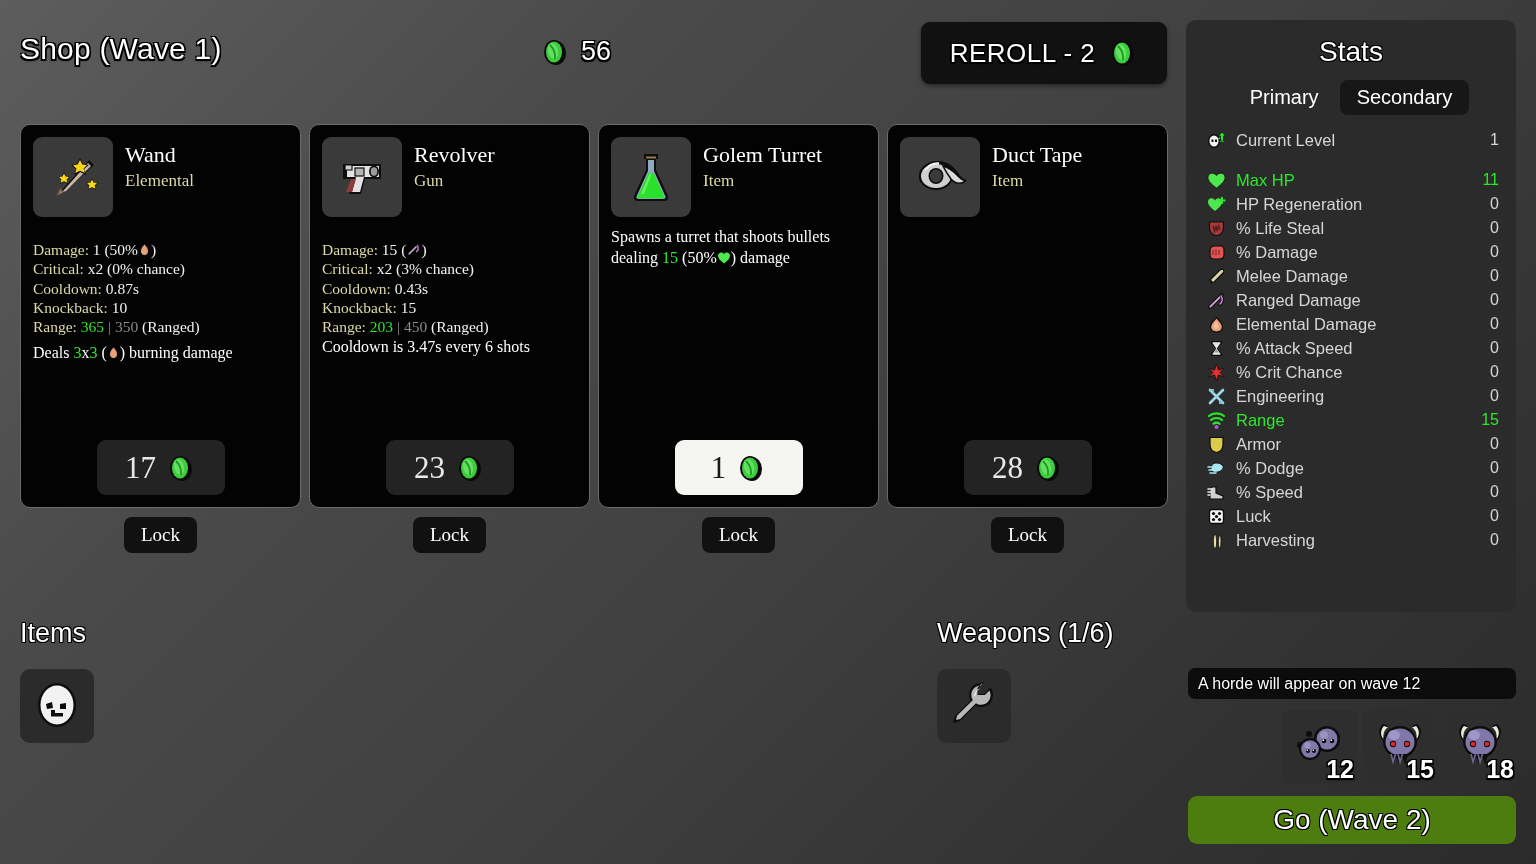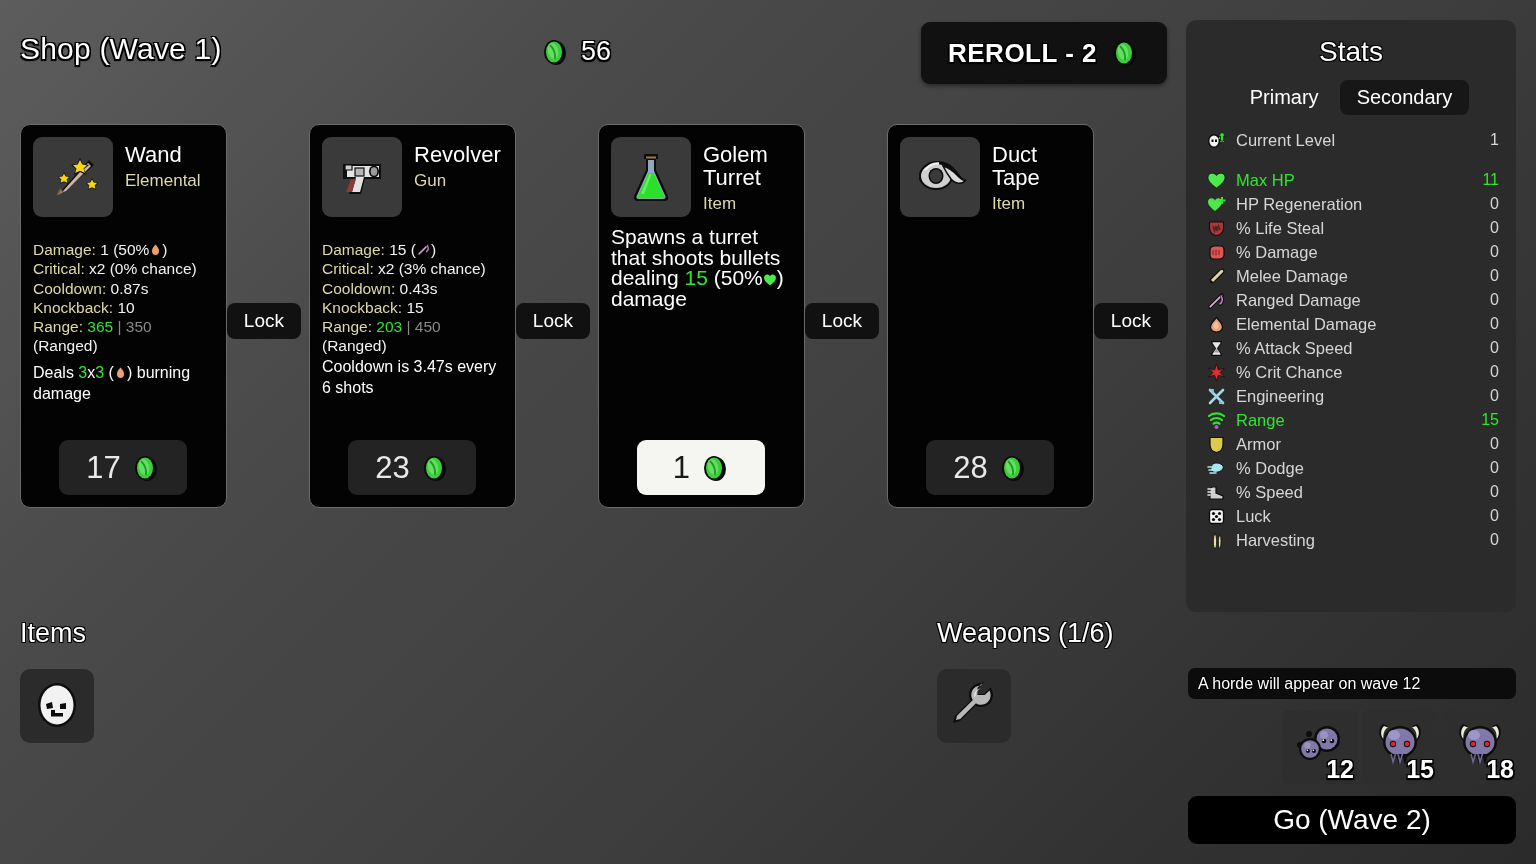--- a/index.html
+++ b/index.html
@@ -25,32 +25,32 @@
     position: absolute; left: 540px; top: 36px;
     display: flex; align-items: center; gap: 11px;
     font-size: 27px;
   }
   #reroll-button {
     position: absolute; left: 921px; top: 22px;
     width: 246px; height: 62px;
     background: #111111;
     border-radius: 9px;
     display: flex; align-items: center; justify-content: center; gap: 13px;
-    font-size: 26px; font-weight: bold; letter-spacing: .5px;
+    font-size: 26px; font-weight: normal; letter-spacing: .5px;
     cursor: pointer;
     box-shadow: 0 2px 4px rgba(0,0,0,.45);
   }
 
   
   .coin { display: inline-block; position: relative; }
   .coin svg { display: block; }
 
   
   #shop-cards { position: absolute; left: 20px; top: 124px; width: 1148px; display: flex; gap: 8px; }
-  .shop-card-wrap { width: 281px; display: flex; align-items: center; }
+  .shop-card-wrap { width: 281px; display: flex; flex-direction: column; align-items: center; font-family: Liberation Serif, serif; }
   .shop-card {
     width: 281px; height: 384px;
     background: #030303;
     border: 1px solid #6b6b6b;
     border-radius: 10px;
     position: relative;
     padding: 12px;
     overflow: hidden;
   }
   .card-head { display: flex; gap: 12px; align-items: flex-start; }
@@ -63,21 +63,21 @@
   }
   .card-titles { padding-top: 6px; }
   .card-name { font-size: 22px; line-height: 1.05; }
   .card-type { font-size: 17px; color: #ddd9a8; margin-top: 5px; }
   .card-stats { margin-top: 23px; font-size: 15.5px; line-height: 19.3px; }
   .card-stats .k { color: #ddd9a8; }
   .card-stats .v { color: #f2f2f2; }
   .g { color: #2ee62e; }
   .r { color: #ef2a2a; }
   .dim { color: #8a8a8a; }
-  .card-desc { margin-top: 10px; font-size: 21px; line-height: 20.5px; color: #fff; }
+  .card-desc { margin-top: 10px; font-size: 16px; line-height: 20.5px; color: #fff; }
   .effect-line { font-size: 16px; line-height: 21px; margin-top: 6px; }
 
   .price-btn {
     position: absolute; bottom: 12px; left: 50%; transform: translateX(-50%);
     min-width: 128px; height: 55px;
     background: #232323;
     border-radius: 9px;
     display: flex; align-items: center; justify-content: center; gap: 10px;
     font-size: 31px; color: #e9e9e9;
     padding: 0 17px;
@@ -155,21 +155,21 @@
     display: flex; align-items: center; justify-content: center;
     cursor: pointer;
   }
   .enemy-card .wv {
     position: absolute; right: 4px; bottom: 0px;
     font-size: 25px; font-weight: bold;
   }
   #go-button {
     position: absolute; left: 1188px; top: 796px;
     width: 328px; height: 48px;
-    background: #000000;
+    background: #4d7c0f;
     border-radius: 9px;
     display: flex; align-items: center; justify-content: center;
     font-size: 28px;
     cursor: pointer;
   }
 </style>
 </head>
 <body>
 
 <div id="shop-title" class="stroke">Shop (Wave 1)</div>

